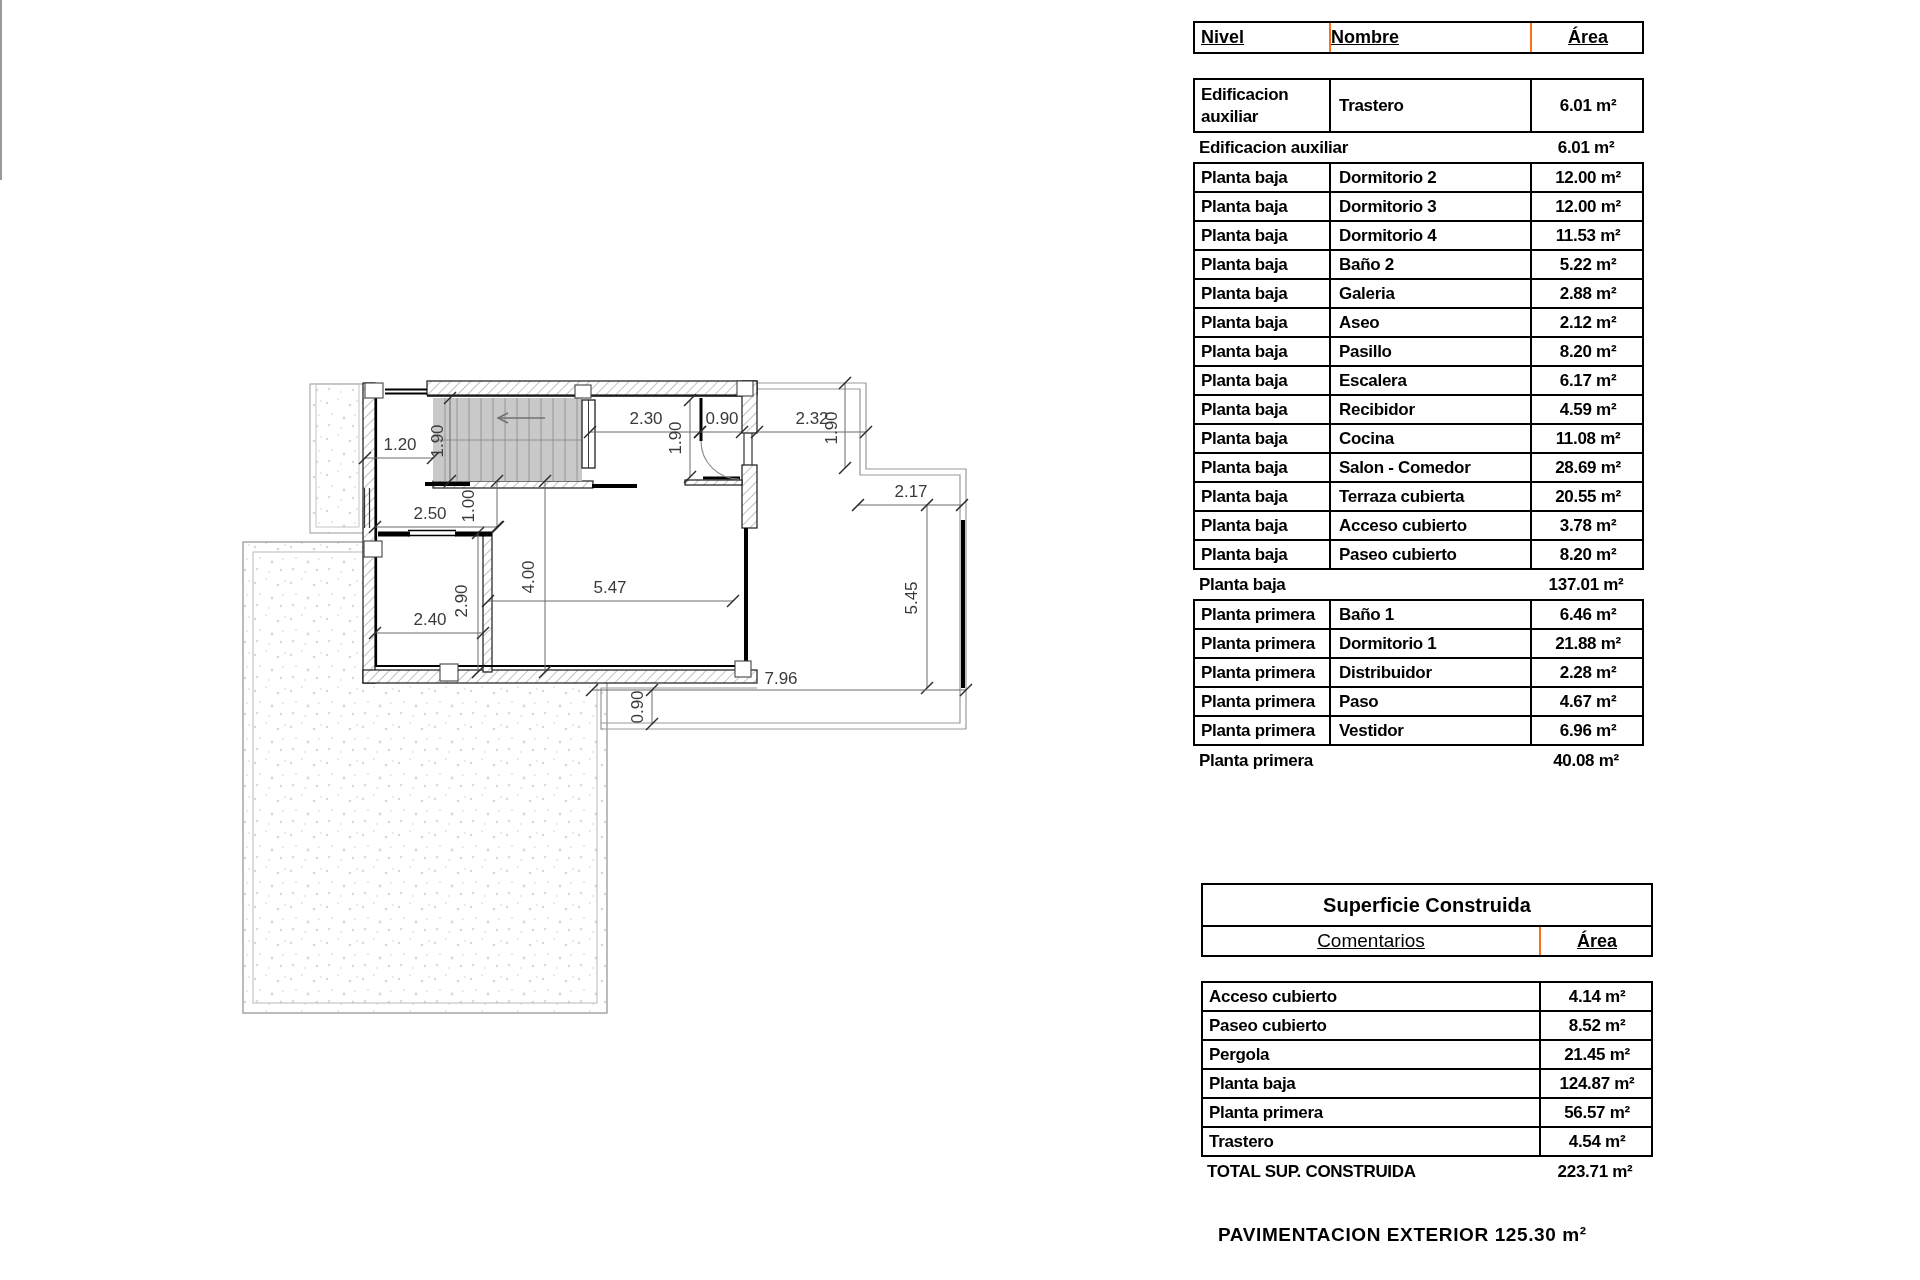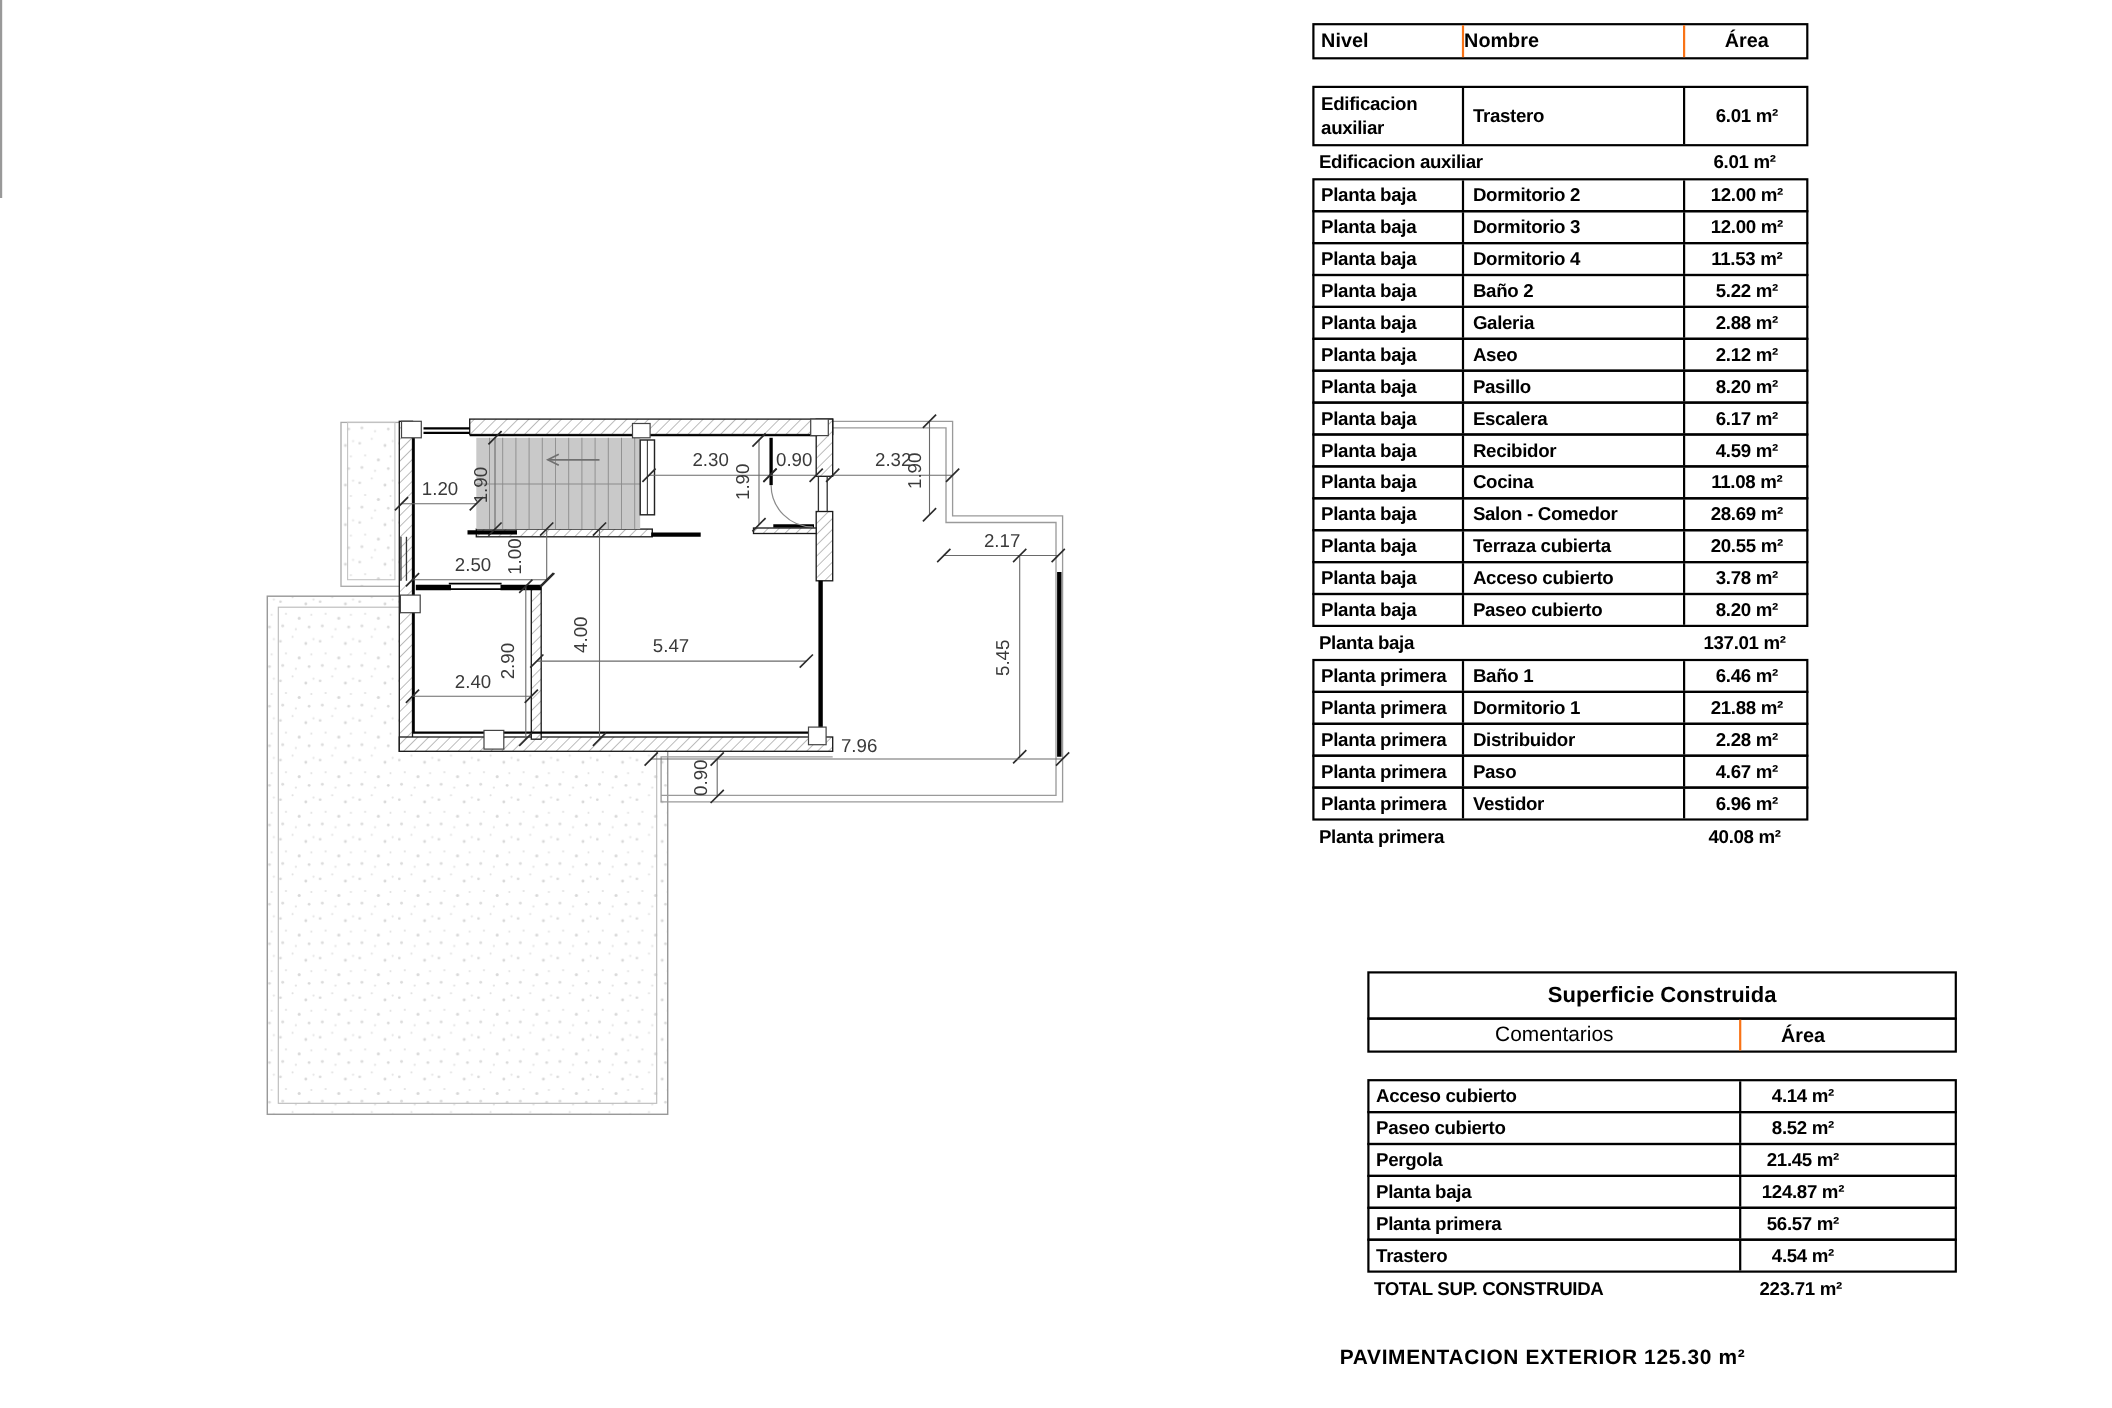--- a/index.html
+++ b/index.html
@@ -11,21 +11,21 @@
   .col{fill:#fff;stroke:#444;stroke-width:1.1;}
   .thin{fill:none;stroke:#9a9a9a;stroke-width:1.2;}
   .blk{stroke:#000;fill:none;}
   .dimtxt{font-family:"Liberation Sans",sans-serif;font-size:17px;fill:#3a3a3a;}
   
   .tblwrap{position:absolute;color:#000;}
   .tb-title{height:49px;border:2px solid #000;box-sizing:border-box;display:flex;
             align-items:center;justify-content:center;font-weight:bold;font-size:20px;}
   .tb-head{display:grid;border:2px solid #000;box-sizing:border-box;margin-top:-2px;height:33px;
            font-weight:bold;font-size:18px;align-items:center;}
-  .hc{height:100%;display:flex;align-items:center;box-sizing:border-box;}
+  .hc{height:100%;display:flex;align-items:center;box-sizing:border-box;text-decoration:underline;}
   .hc.bl{border-left:2px solid #f97316;}
   .hc.ctr{justify-content:center;}
   .hc.pad{padding-left:6px;}
   .spacer{height:24px;}
   .trow{display:grid;border:2px solid #000;box-sizing:border-box;height:31px;
         font-weight:bold;font-size:17px;letter-spacing:-0.3px;align-items:stretch;white-space:nowrap;}
   .trow + .trow{margin-top:-2px;}
   .trow .cc{display:flex;align-items:center;box-sizing:border-box;}
   .trow .bl{border-left:2px solid #000;}
   .cc.pad{padding-left:6px;}
@@ -345,21 +345,21 @@
           <span class="cc bl pad8">Vestidor</span>
           <span class="cc bl ctr">6.96 m²</span>
         </div>
         <div class="subrow">
           <span class="lab">Planta primera</span>
           <span class="val">40.08 m²</span>
         </div>
       </div>
   </div>
 
-  <div class="tblwrap" style="left:1201px;top:883px;width:536px;margin-left:42px;">
+  <div class="tblwrap" style="left:1201px;top:883px;width:452px;">
     <div class="tb-title" style="height:44px;">Superficie Construida</div>
     <div class="tb-head" style="grid-template-columns:336px 114px;height:32px;">
       <div class="hc ctr" style="font-weight:normal;font-size:19px;">Comentarios</div>
       <div class="hc bl ctr">Área</div>
     </div>
     <div class="spacer"></div>
     <div id="constr-rows">
         <div class="trow g2">
           <span class="cc pad">Acceso cubierto</span>
           <span class="cc bl ctr">4.14 m²</span>

